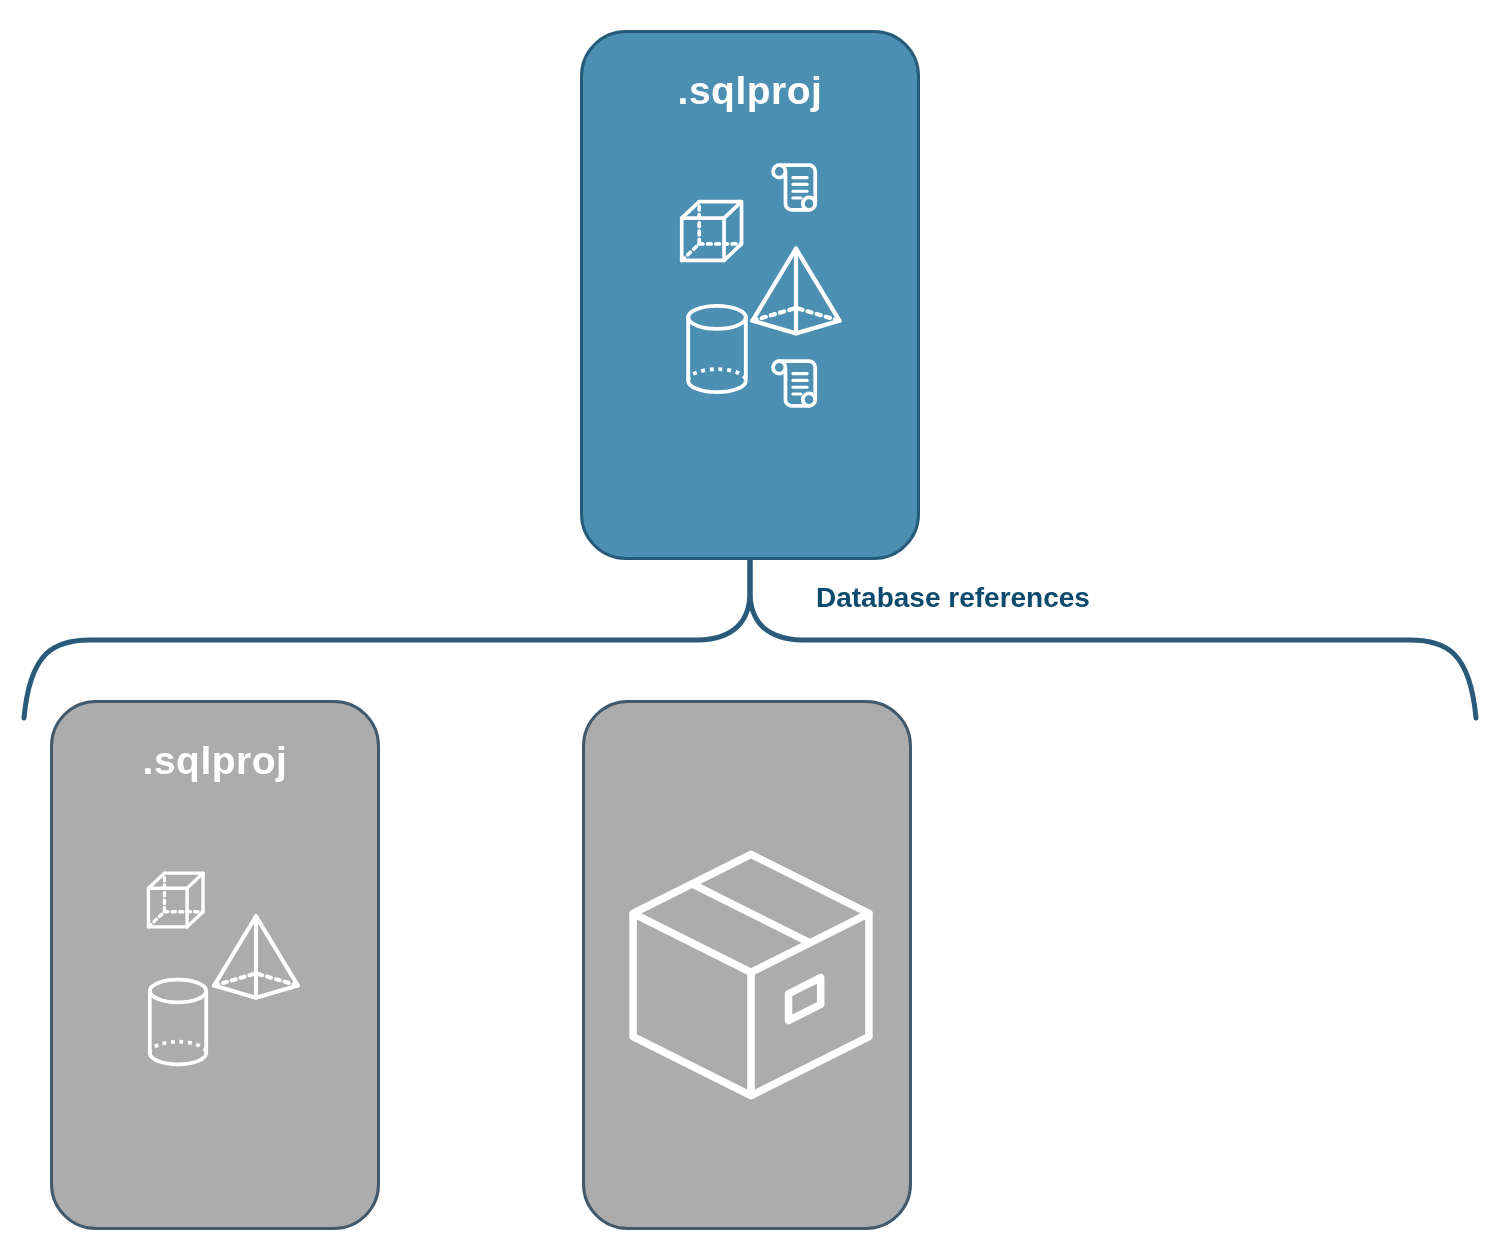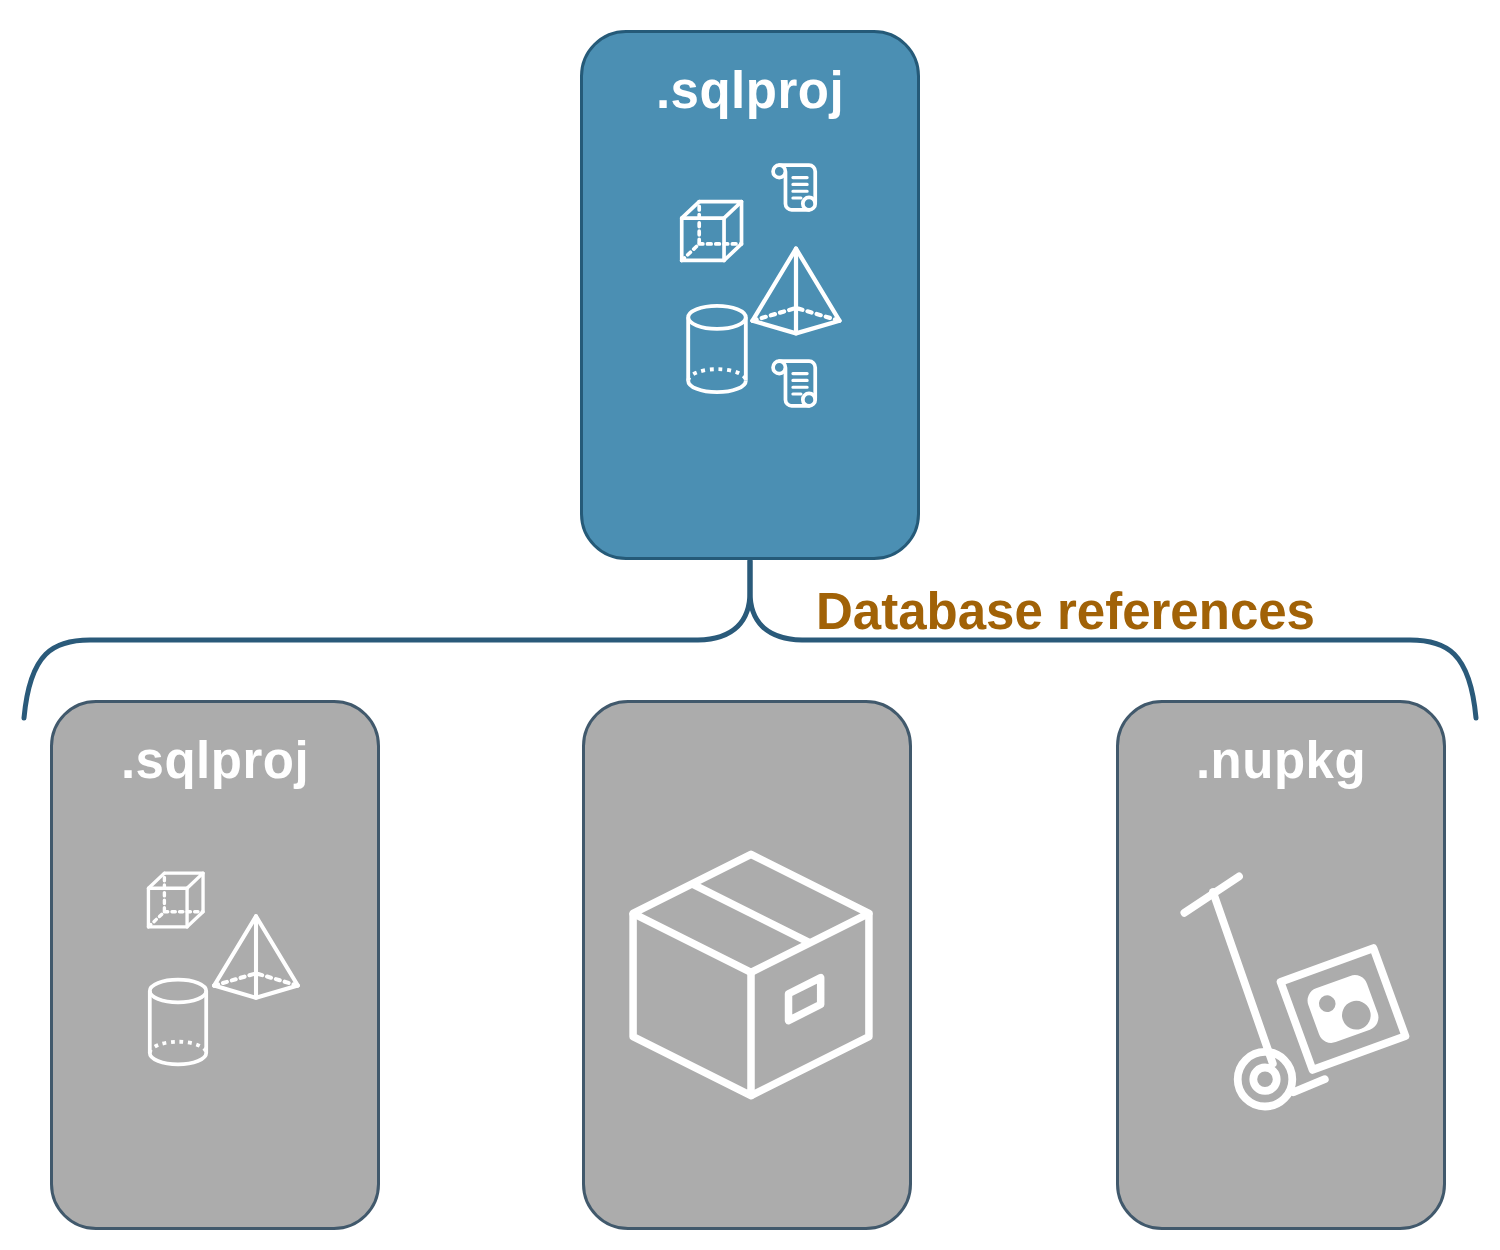--- a/index.html
+++ b/index.html
@@ -27,32 +27,32 @@
     width: 330px; height: 530px;
     background: #acacac;
     border: 3px solid #41596c;
   }
   #child-sqlproj { left: 50px; }
   #child-dacpac  { left: 582px; }
   #child-nupkg   { left: 1116px; }
   .node-label {
     color: #ffffff;
     font-weight: 700;
-    font-size: 51px;
+    font-size: 39px;
     text-align: center;
-    margin-top: 28px;
+    margin-top: 36px;
     letter-spacing: 0.5px;
   }
   .icon { position: absolute; color: #ffffff; }
   .edge-label {
     position: absolute;
     left: 816px; top: 582px;
-    font-size: 51px;
+    font-size: 28px;
     font-weight: 700;
-    color: #a16207;
+    color: #0c4a6e;
     white-space: nowrap;
   }
   .connector { position: absolute; left: 0; top: 0; pointer-events: none; }
 </style>
 </head>
 <body>
 
 <div class="canvas">
 
   <svg width="0" height="0" style="position:absolute" aria-hidden="true">
@@ -161,20 +161,14 @@
         <use href="#sym-cylinder"></use>
       </svg>
   </div>
 
   <div class="node node-child" id="child-dacpac">
     <svg class="icon" style="left:32px; top:138px" width="268" height="268">
         <use href="#sym-package"></use>
       </svg>
   </div>
 
-  <div class="node node-child" id="child-nupkg">
-    <div class="node-label">.nupkg</div>
-    <svg class="icon" style="left:42px; top:150px" width="260" height="260">
-        <use href="#sym-handtruck"></use>
-      </svg>
-  </div>
 
 </div>
 
 </body></html>

